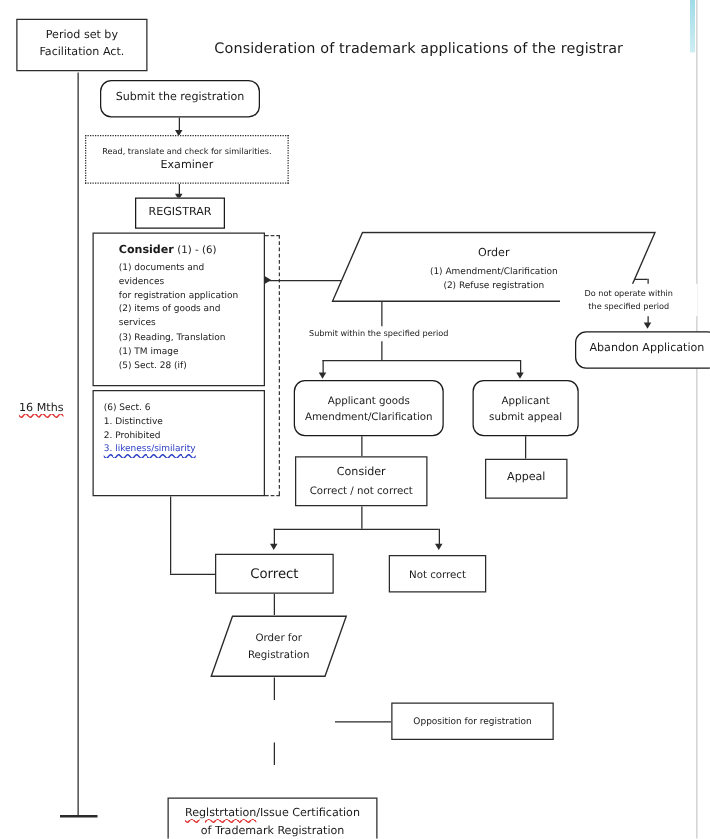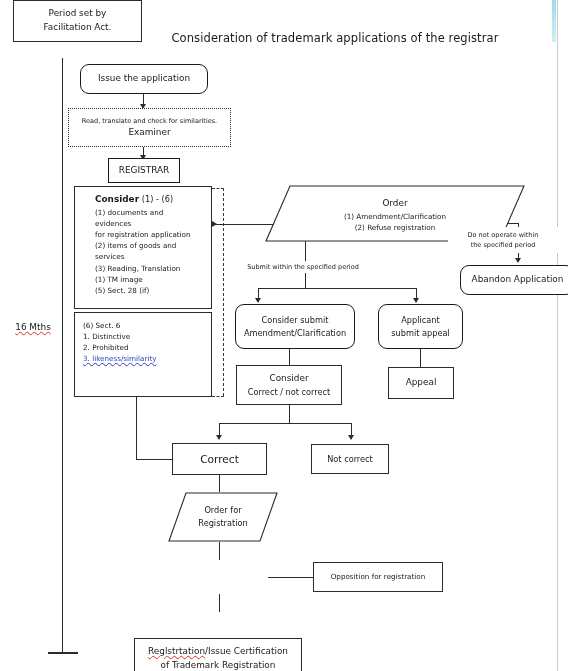--- a/index.html
+++ b/index.html
@@ -133,34 +133,34 @@
 
 <div id="page">
 
   <div id="page-edge"></div>
   <div id="scroll-strip"></div>
 
   <div class="node t-title" style="left:170px;top:30px;width:330px;height:18px;">
     <span class="line-row">Consideration of trademark applications of the registrar</span>
   </div>
 
-  <div class="node rect t-10" style="left:13px;top:0;width:129px;height:42px;">
+  <div class="node rect t-10" style="left:13px;top:15px;width:105px;height:42px;">
     <span class="line-row">Period set by</span>
     <span class="line-row">Facilitation Act.</span>
   </div>
 
   <div class="ln v" style="left:62px;top:58px;width:1.4px;height:595px;"></div>
   <div class="tick" style="left:48px;top:652px;width:30px;height:1.6px;"></div>
 
   <div class="node t-10" style="left:8px;top:320px;width:50px;height:16px;">
     <span class="line-row spell">16 Mths</span>
   </div>
 
   <div class="node rounded t-10" style="left:80px;top:64px;width:128px;height:30px;">
-    <span class="line-row">Issue the application</span>
+    <span class="line-row">Submit the registration</span>
   </div>
 
   <div class="ln v" style="left:143px;top:94px;height:12px;"></div>
   <div class="arrow" style="left:140px;top:104px;"></div>
 
   <div class="node dotted" style="left:68px;top:108px;width:163px;height:39px;">
     <span class="line-row t-7">Read, translate and check for similarities.</span>
     <span class="line-row t-10">Examiner</span>
   </div>
 
@@ -228,21 +228,21 @@
   <div class="node t-7" style="left:448px;top:227px;width:110px;height:26px;">
     <span class="line-row">Do not operate within</span>
     <span class="line-row">the specified period</span>
   </div>
 
   <div class="node rounded t-10" style="left:460px;top:265px;width:115px;height:30px;">
     <span class="line-row">Abandon Application</span>
   </div>
 
   <div class="node rounded t-9" style="left:235px;top:304px;width:120px;height:45px;">
-    <span class="line-row">Consider submit</span>
+    <span class="line-row">Applicant goods</span>
     <span class="line-row">Amendment/Clarification</span>
   </div>
 
   <div class="ln v" style="left:289px;top:349px;height:16px;"></div>
 
   <div class="node rounded t-9" style="left:378px;top:304px;width:85px;height:45px;">
     <span class="line-row">Applicant</span>
     <span class="line-row">submit appeal</span>
   </div>
 

